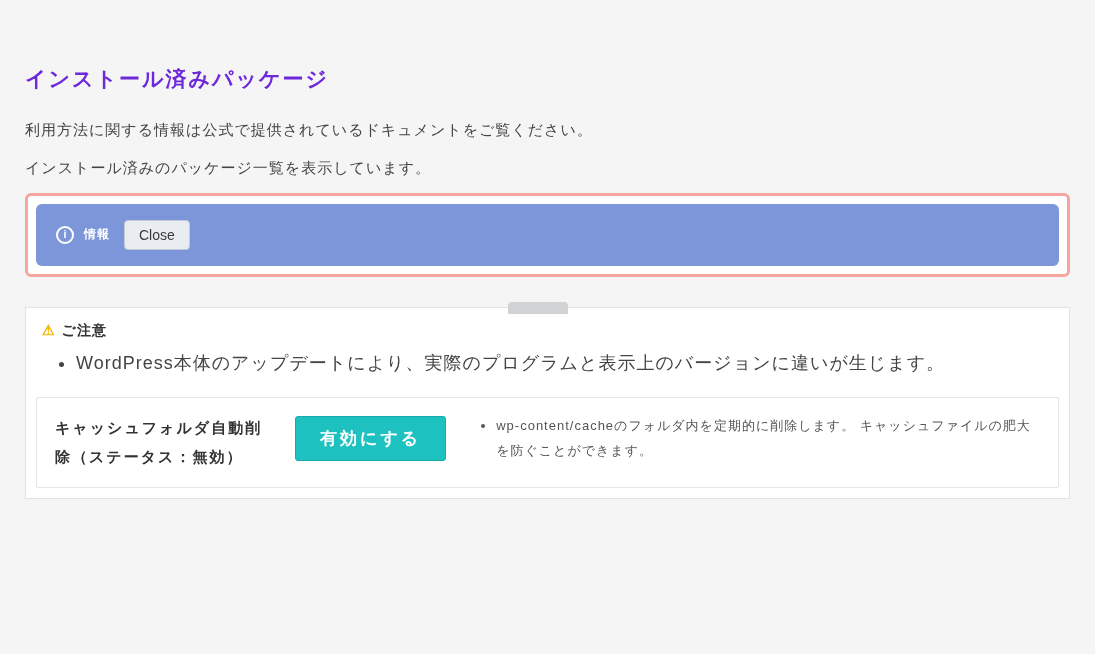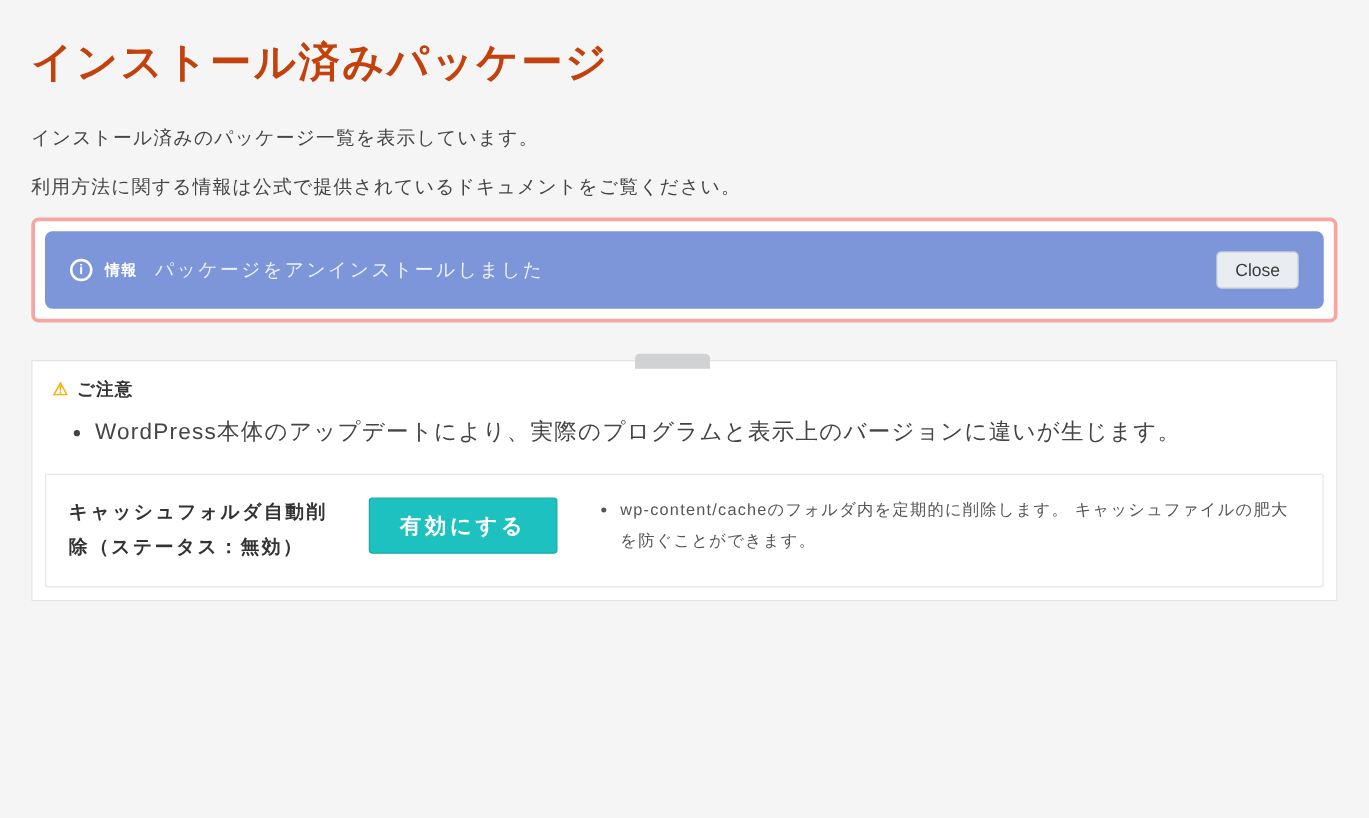--- a/index.html
+++ b/index.html
@@ -5,25 +5,26 @@
 * { box-sizing: border-box; margin: 0; padding: 0; }
 body {
   font-family: "Hiragino Kaku Gothic ProN", "Hiragino Sans", Meiryo, sans-serif;
   background: #f5f5f5;
   color: #333;
   font-size: 14px;
   line-height: 1.8;
 }
 .container { padding: 20px 25px; }
 .page-title {
-  font-size: 33px;
-  font-weight: 600;
-  color: #c2410c;
+  font-size: 21px;
+  font-weight: 600;
+  color: #6d28d9;
   margin-bottom: 18px;
   letter-spacing: 2px;
+  margin-top: 40px;
 }
 .description {
   font-size: 15px;
   color: #444;
   line-height: 1.9;
   margin-bottom: 10px;
   letter-spacing: 1px;
 }
 .alert-outer {
   border: 3px solid #f5a6a0;
@@ -173,29 +174,28 @@
 }
 </style>
 </head>
 <body>
 
 <div class="container">
 
   <h1 class="page-title">インストール済みパッケージ</h1>
 
   <div>
+    <div class="description">利用方法に関する情報は公式で提供されているドキュメントをご覧ください。</div>
     <div class="description">インストール済みのパッケージ一覧を表示しています。</div>
-    <div class="description">利用方法に関する情報は公式で提供されているドキュメントをご覧ください。</div>
   </div>
 
   <div class="alert-outer">
     <div class="alert">
       <span class="info-icon">i</span>
       <span class="alert-label">情報</span>
-      <span class="alert-text">パッケージをアンインストールしました</span>
       <button class="close-btn">Close</button>
     </div>
   </div>
 
   <div class="panel">
     <div class="tab-nub"></div>
 
     <div class="caution">
       <span class="warn-icon">⚠</span>
       <span>ご注意</span>

